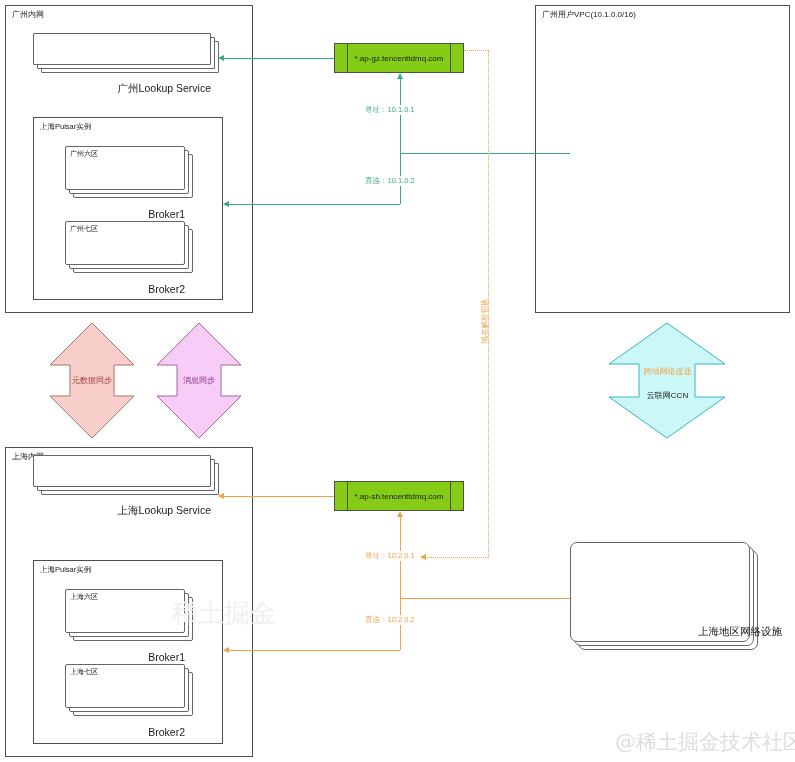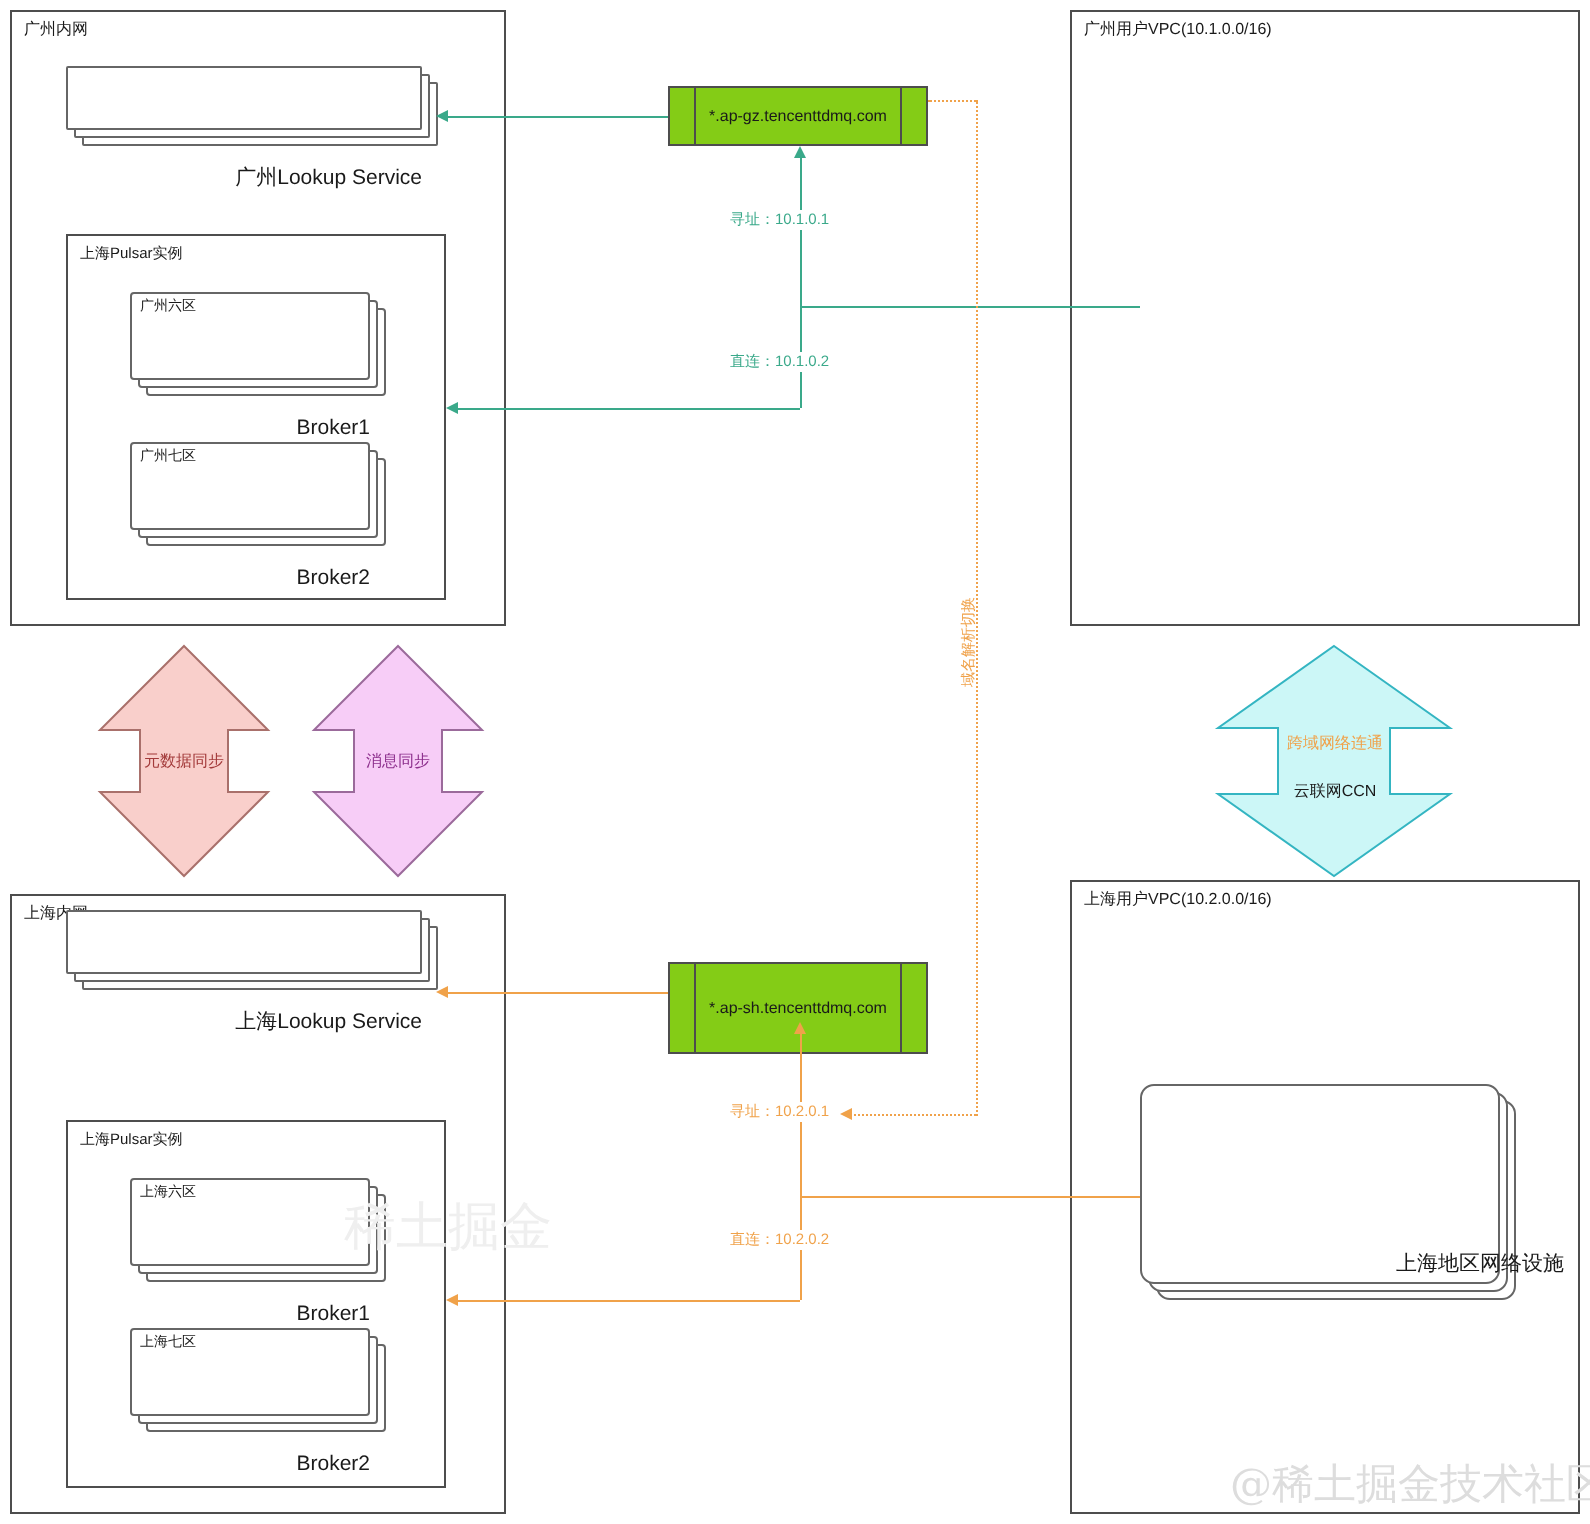--- a/index.html
+++ b/index.html
@@ -297,32 +297,29 @@
   </div>
 
   <div class="stack" style="left:65px; top:664px; width:130px; height:52px;">
     <div class="sheet b2" style="width:120px; height:44px;"></div>
     <div class="sheet b1" style="width:120px; height:44px;"></div>
     <div class="sheet front" style="width:120px; height:44px;"></div>
     <span class="node-tag">上海七区</span>
     <span class="node-title" style="width:120px; top:28px;">Broker2</span>
   </div>
 
-  <div class="region" style="left:535px; top:440px; width:255px; height:317px;">
-    <span class="region-label">上海用户VPC(10.2.0.0/16)</span>
-  </div>
 
   <div class="stack rounded" style="left:570px; top:542px; width:194px; height:112px;">
     <div class="sheet b2" style="width:180px; height:100px;"></div>
     <div class="sheet b1" style="width:180px; height:100px;"></div>
     <div class="sheet front" style="width:180px; height:100px;"></div>
     <span class="node-title" style="width:180px; top:50px;padding-left:32px;">上海地区网络设施</span>
   </div>
 
-  <div class="dombox" style="left:334px; top:481px; width:130px; height:46px;">
+  <div class="dombox" style="left:334px; top:481px; width:130px; height:30px;">
     <span class="divider" style="left:12px;"></span>
     <span class="divider" style="right:12px;"></span>
     <span class="dom-text">*.ap-sh.tencenttdmq.com</span>
   </div>
 
   <div class="line h" style="left:223px; top:496px; width:111px; border-color:#f0a24a;"></div>
   <span class="arrowhead left" style="left:218px; top:492.5px; color:#f0a24a;"></span>
 
   <div class="line h" style="left:400px; top:598px; width:170px; border-color:#f0a24a;"></div>
   <div class="line v" style="left:400px; top:516px; height:82px; border-color:#f0a24a;"></div>

